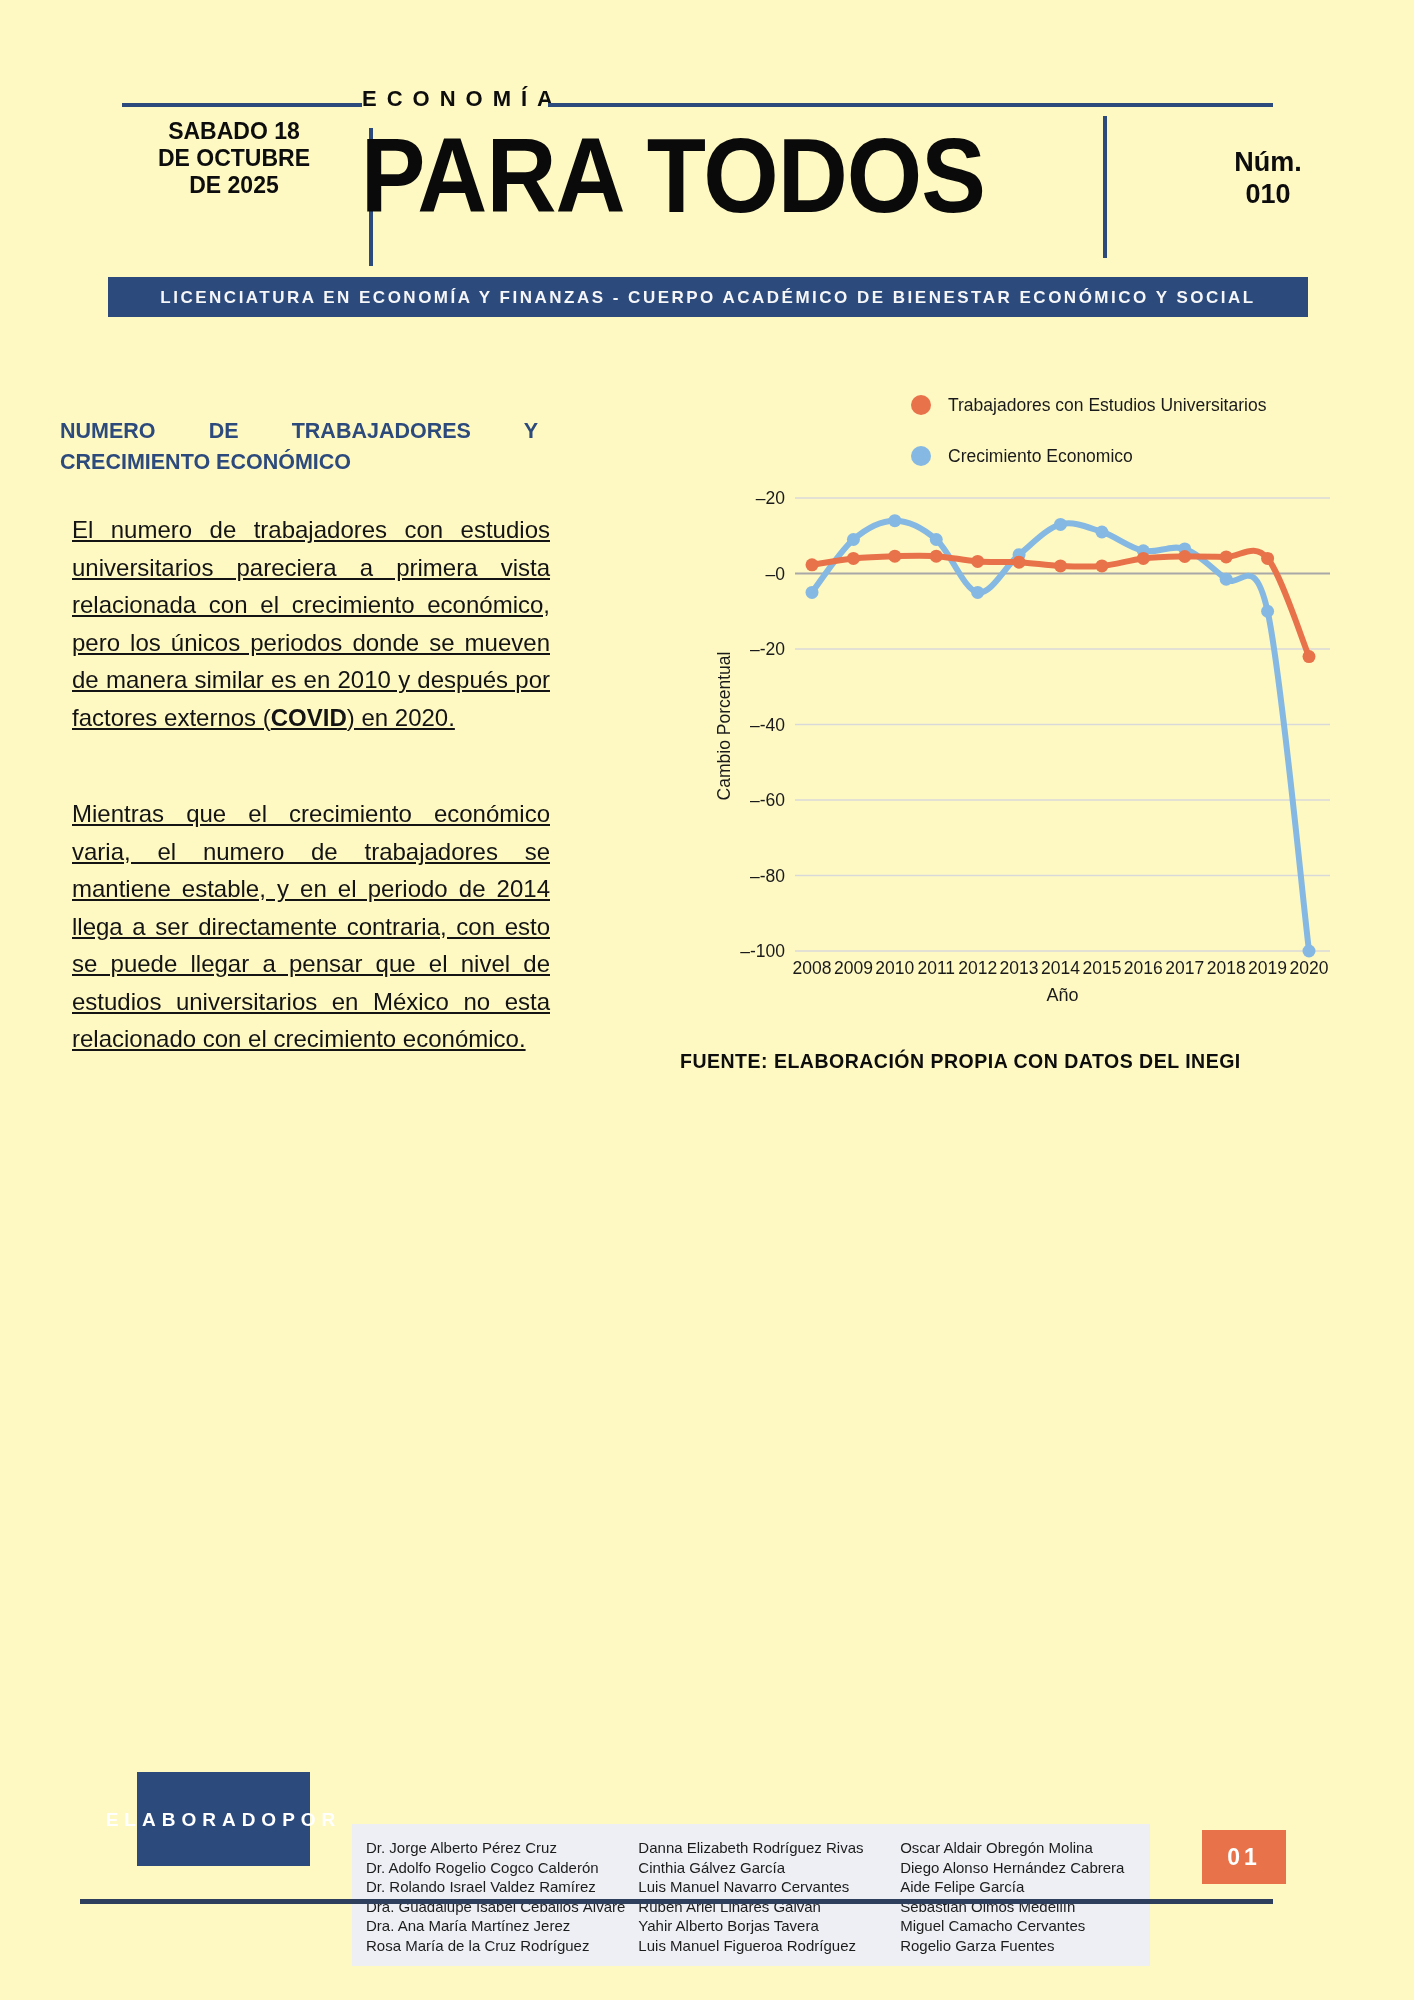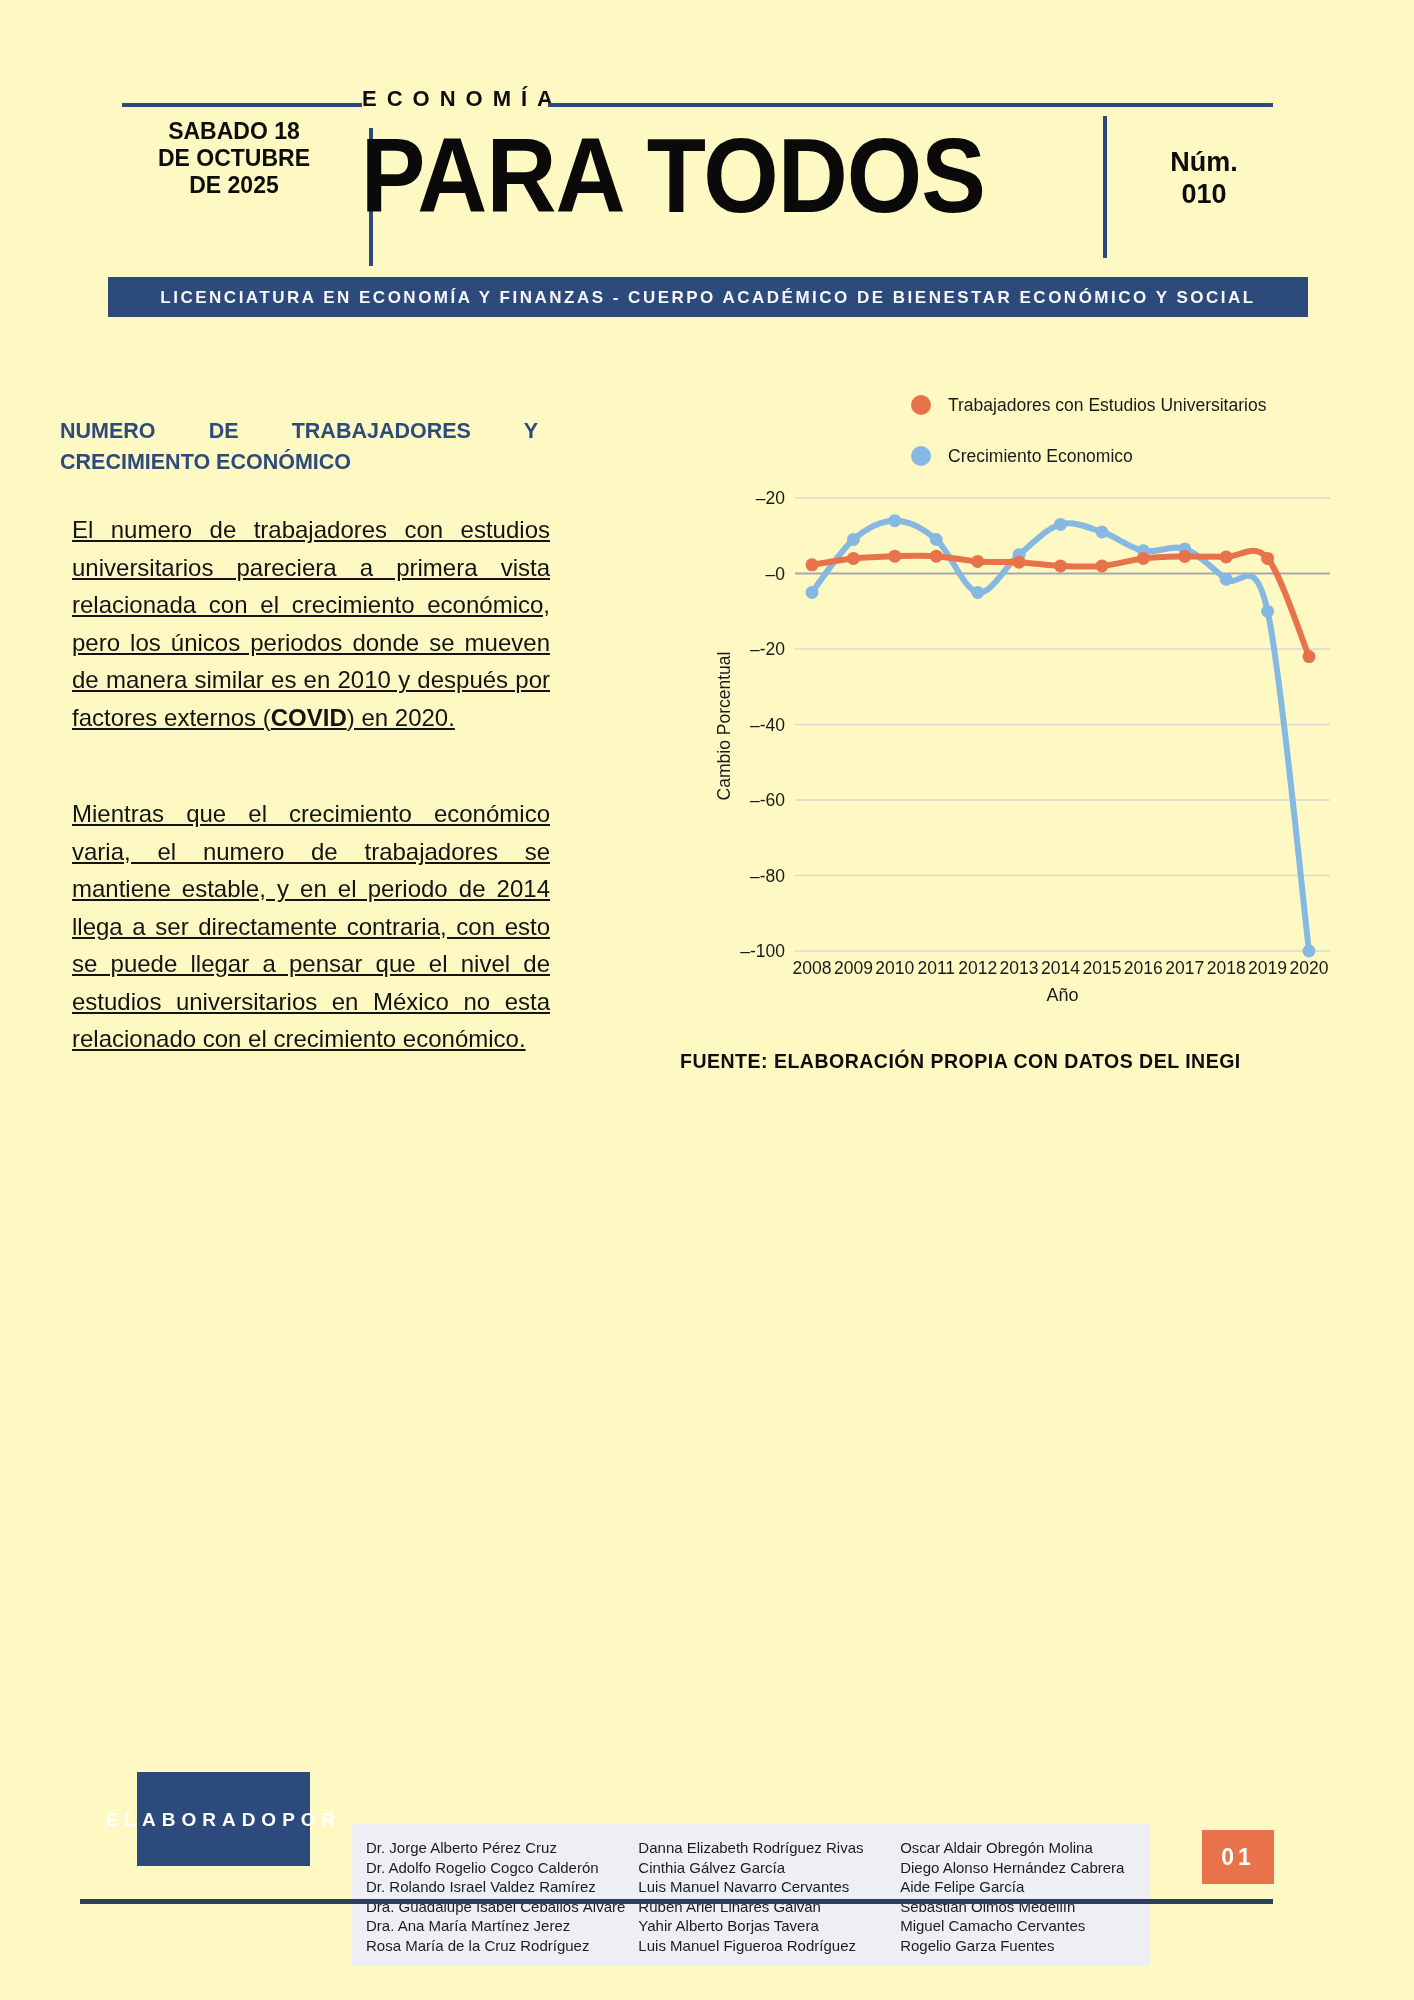--- a/index.html
+++ b/index.html
@@ -13,21 +13,21 @@
           font-size:22px;letter-spacing:10px;color:#0d0d0d;}
   .kicker-line-left{left:122px;top:103px;width:240px;height:4px;}
   .kicker-line-right{left:548px;top:103px;width:725px;height:4px;}
   .date-block{left:128px;top:118px;width:212px;text-align:center;font-weight:bold;
               font-size:23px;line-height:27px;color:#0d0d0d;}
   .vline-left{left:369px;top:128px;width:4px;height:138px;}
   .vline-right{left:1103px;top:116px;width:4px;height:142px;}
   .masthead-title{left:295px;top:110px;width:690px;text-align:right;font-weight:bold;
                   font-size:97px;line-height:132px;color:#0a0a0a;white-space:nowrap;}
   .masthead-title span{display:inline-block;transform:scale(1.0,1.08);letter-spacing:-1px;}
-  .issue{left:1138px;top:146px;width:132px;text-align:center;font-weight:bold;
+  .issue{left:1202px;top:146px;width:132px;text-align:center;font-weight:bold;
          font-size:27px;line-height:32px;color:#0d0d0d;}
   .banner{left:108px;top:277px;width:1200px;height:40px;background:#2d4a7d;color:#f5f6f8;
           font-weight:bold;font-size:17px;letter-spacing:2.5px;text-align:center;line-height:41px;}
 
   
   .article-title{left:60px;top:402px;width:478px;font-weight:bold;font-size:21.5px;
                  line-height:31px;color:#2d4a7d;text-align:justify;}
   .para{left:72px;width:478px;font-size:24px;line-height:37.5px;color:#141414;text-align:justify;text-decoration:underline;}
   .para-1{top:487px;}
   .para-2{top:771px;}
@@ -50,21 +50,21 @@
   
   .elaborado-box{left:137px;top:1772px;width:173px;height:94px;background:#2d4a7d;
                  display:flex;flex-direction:row;justify-content:center;align-items:center;
                  color:#fff;font-weight:bold;font-size:19px;letter-spacing:6px;line-height:27px;}
   .names-panel{left:352px;top:1824px;width:798px;height:142px;background:#edeff4;
                display:flex;box-sizing:border-box;padding:14px 16px 12px 14px;}
   .names-col{font-size:15px;line-height:19.5px;color:#1c1c1c;}
   .names-col-1{width:283px;}
   .names-col-2{width:272px;}
   .names-col-3{width:243px;}
-  .page-box{left:1202px;top:1830px;width:72px;height:54px;background:#e8724a;color:#fff;
+  .page-box{left:1202px;top:1830px;width:84px;height:54px;background:#e8724a;color:#fff;
             font-weight:bold;font-size:23px;letter-spacing:4px;display:flex;
             align-items:center;justify-content:center;}
   .footer-rule{left:80px;top:1899px;width:1193px;height:5px;background:#2d3f5c;}
 </style>
 </head>
 <body>
 
 <div class="page">
 
   <div class="abs rule kicker-line-left"></div>

